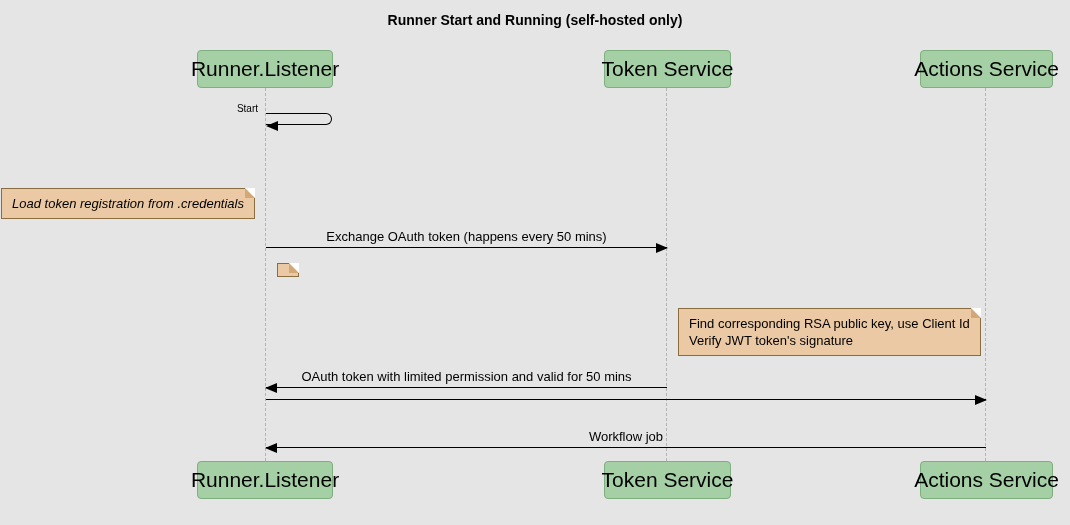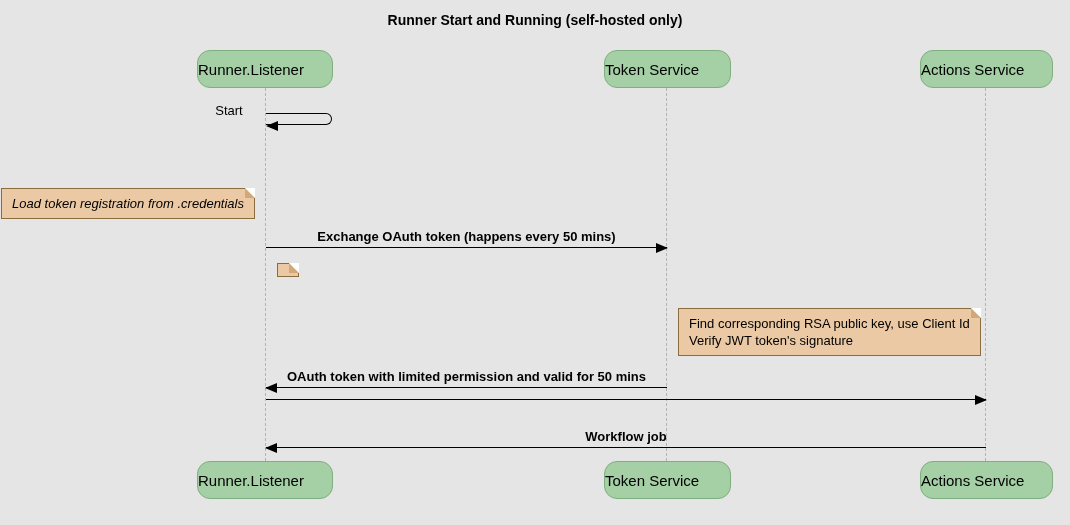--- a/index.html
+++ b/index.html
@@ -18,24 +18,25 @@
     text-align: center;
     font-size: 14px;
     font-weight: bold;
     white-space: nowrap;
   }
   .participant {
     position: absolute;
     height: 38px;
     background: var(--participant-fill);
     border: 1px solid var(--participant-border);
-    border-radius: 13px;
+    border-radius: 4px;
     display: flex;
     align-items: center;
-    font-size: 15px;
+    justify-content: center;
+    font-size: 21px;
     box-sizing: border-box;
     white-space: nowrap;
   }
   .lifeline {
     position: absolute;
     top: 88px;
     height: 373px;
     width: 0;
     border-left: 1px dashed var(--lifeline);
   }
@@ -49,21 +50,21 @@
     white-space: nowrap;
     box-sizing: border-box;
   }
   .note .fold {
     position: absolute;
     top: -1px; right: -1px;
     width: 0; height: 0;
     border-top: 10px solid #ffffff;
     border-left: 10px solid var(--note-fold);
   }
-  .message { position: absolute; font-weight: bold; }
+  .message { position: absolute; }
   .msg-label {
     text-align: center;
     font-size: 13px;
     line-height: 15px;
     margin-bottom: 3px;
     white-space: nowrap;
   }
   .msg-line {
     position: relative;
     height: 0;
@@ -77,22 +78,22 @@
     border-left: 12px solid var(--arrow);
   }
   .arrow.left {
     left: -1px; top: -5.5px;
     border-top: 5px solid transparent;
     border-bottom: 5px solid transparent;
     border-right: 12px solid var(--arrow);
   }
   .self-label {
     position: absolute;
-    font-size: 13px;
-    text-align: center;
+    font-size: 10px;
+    text-align: right;
     white-space: nowrap;
   }
   .self-loop {
     position: absolute;
     border: 1.5px solid var(--arrow);
     border-left: none;
     border-radius: 0 7px 7px 0;
   }
   .self-arrow {
     position: absolute;

